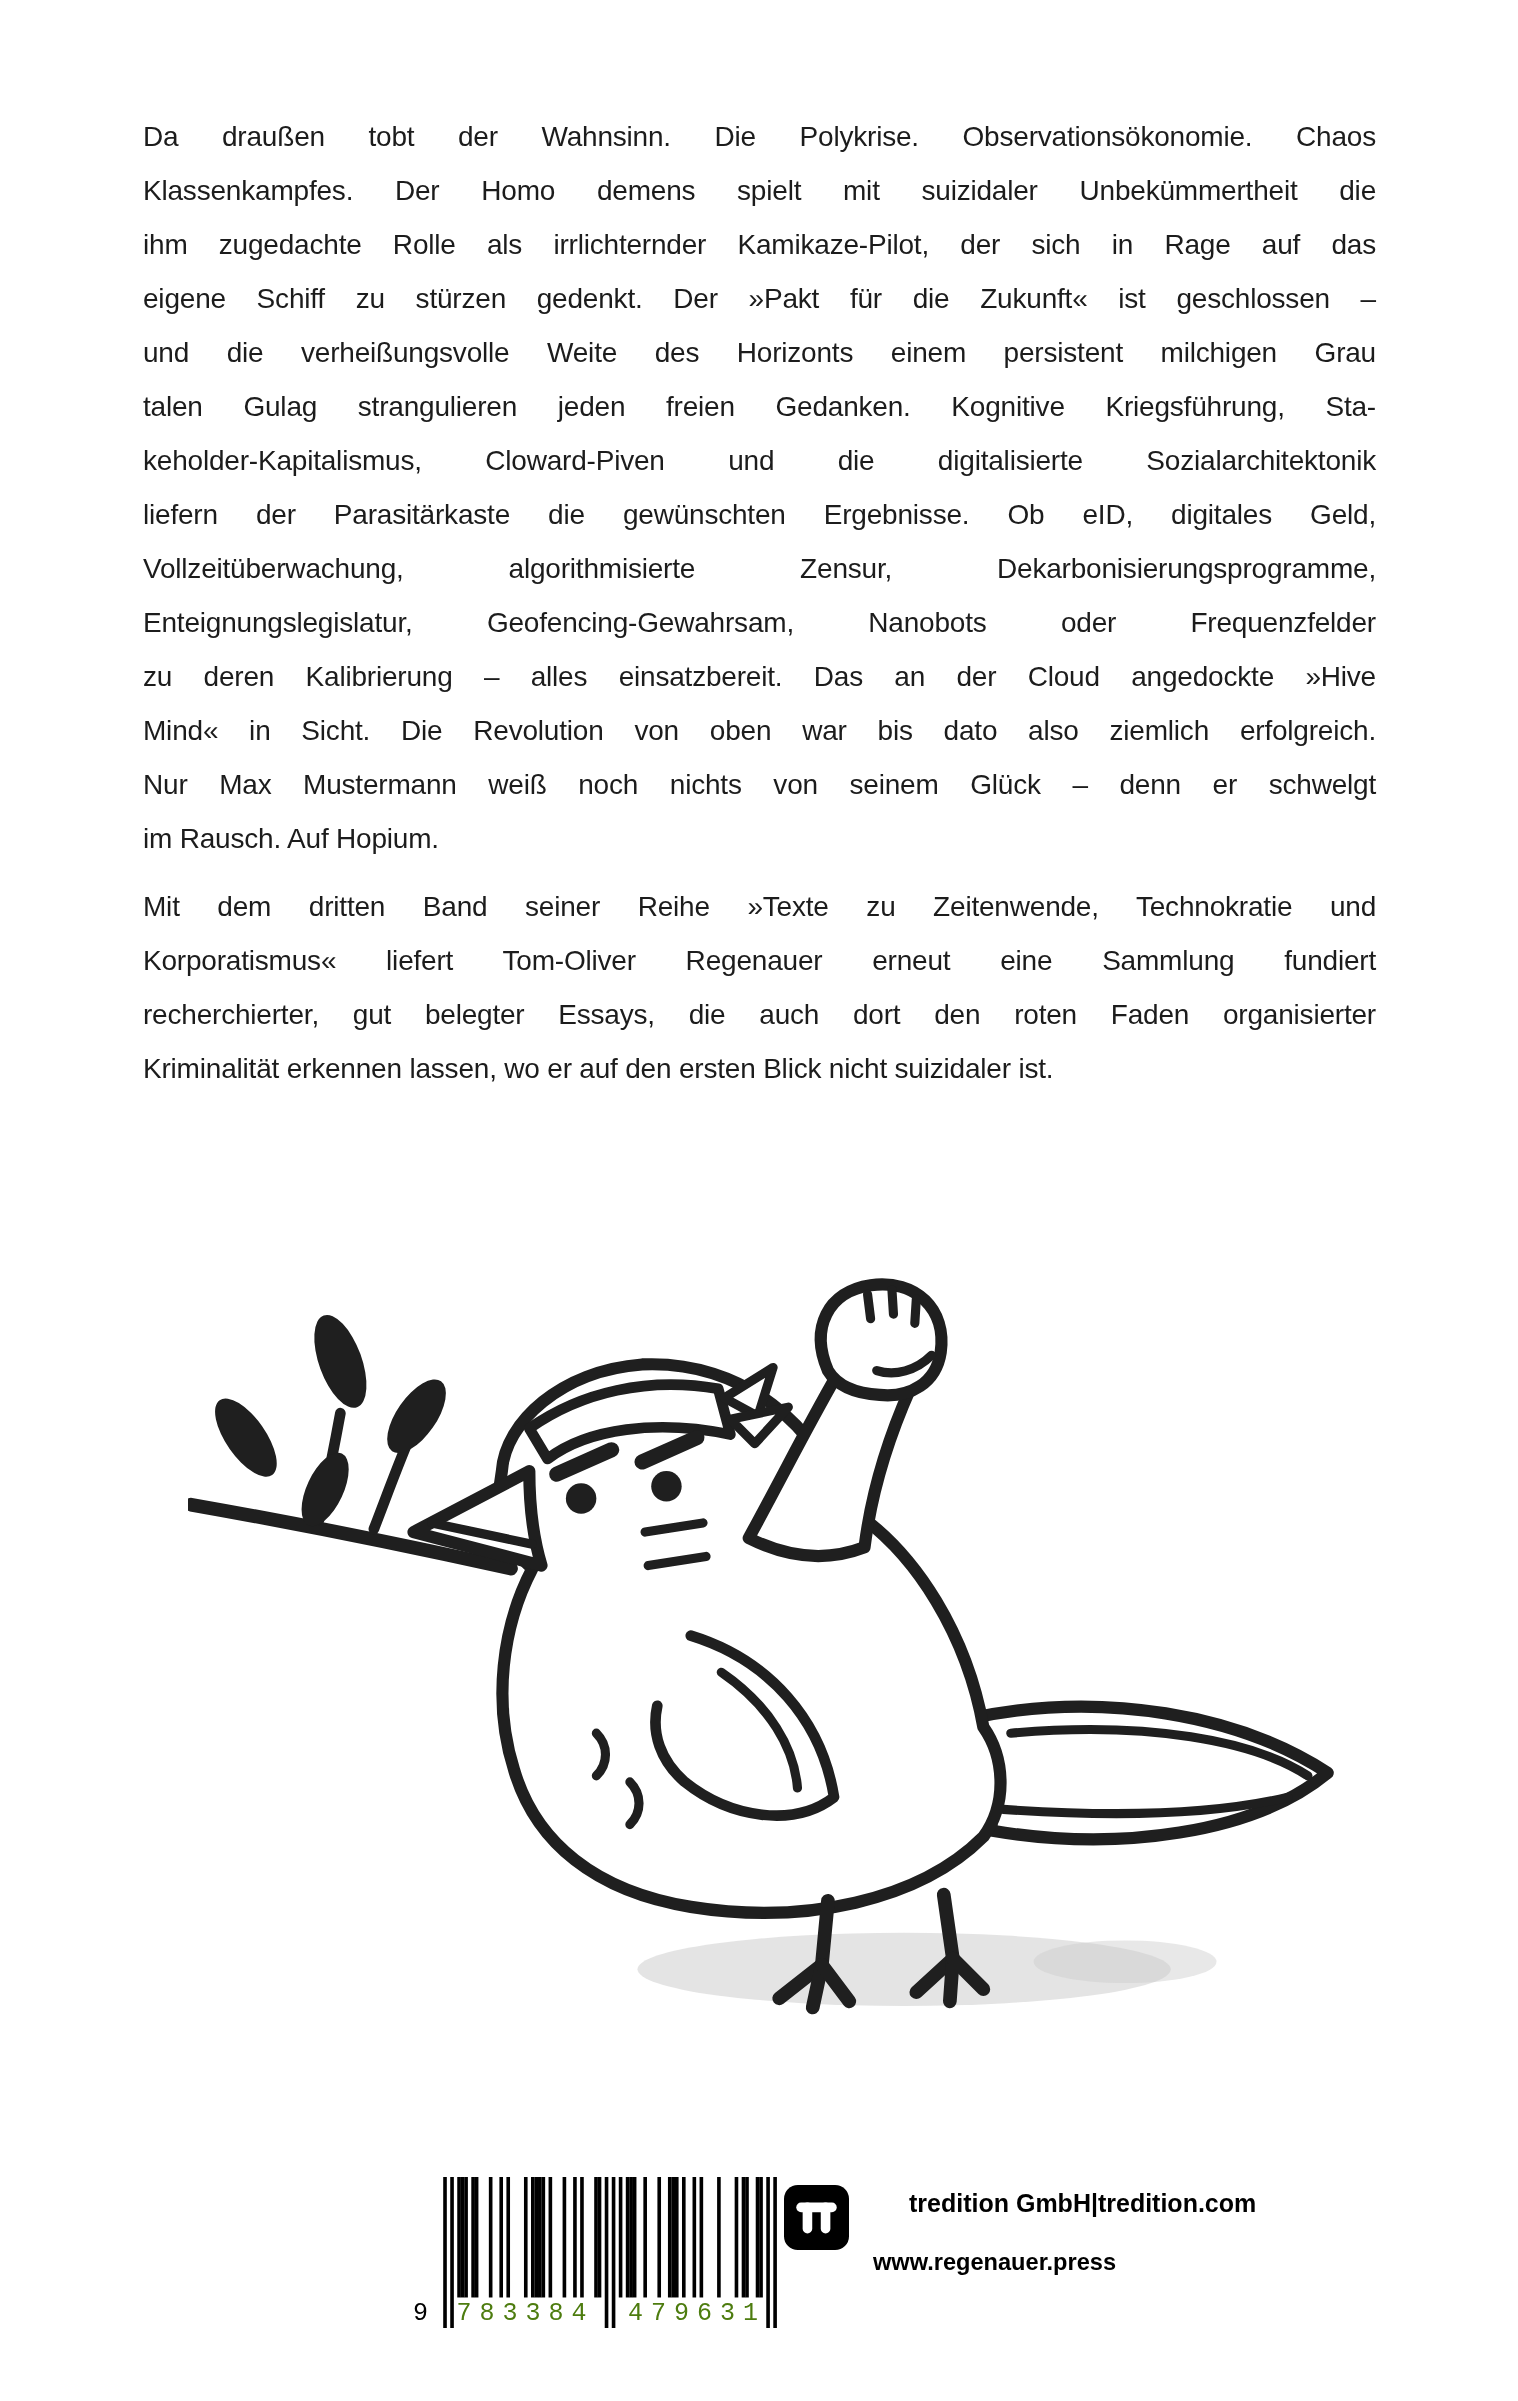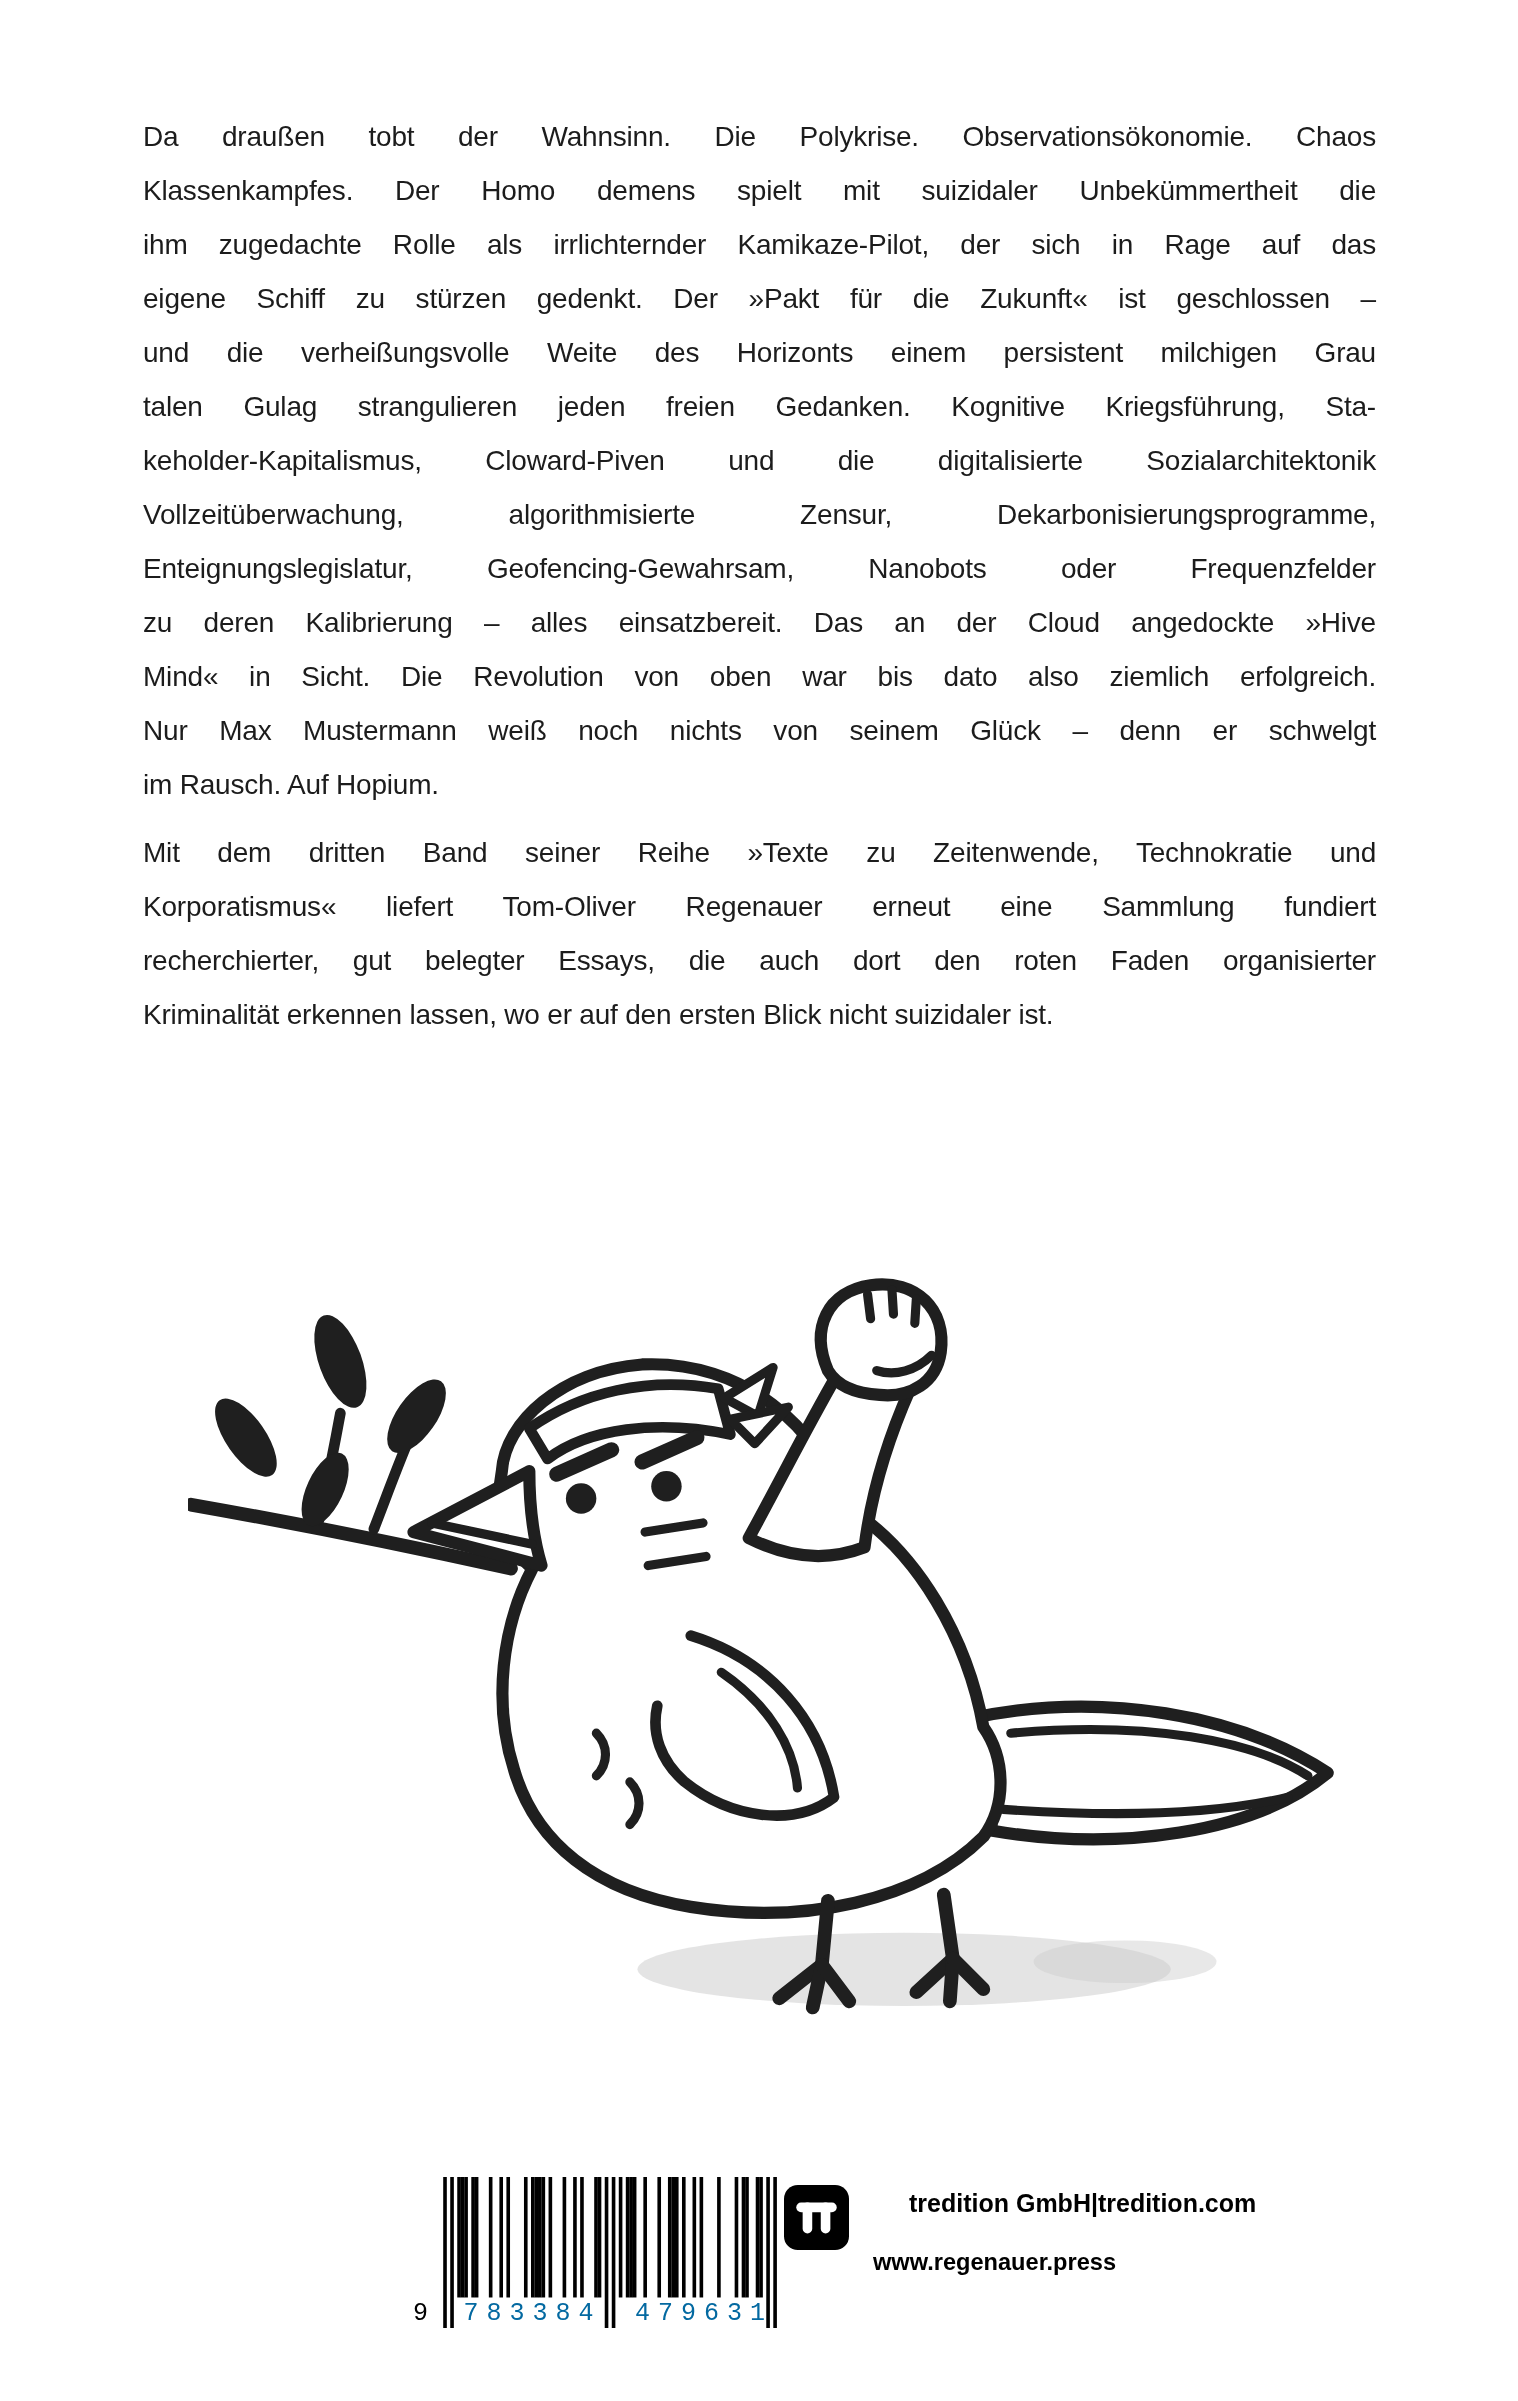--- a/index.html
+++ b/index.html
@@ -25,23 +25,23 @@
   .bird-wrap{position:absolute;left:188px;top:1276px;width:1158px;height:762px;}
   .bird-wrap svg{width:100%;height:100%;display:block;}
   
   .barcode{position:absolute;left:443px;top:2177px;width:334px;height:161px;}
   .barcode svg{position:absolute;left:0;top:0;overflow:visible;}
   .bc-lead{
     position:absolute;left:-30px;top:123px;
     font-family:"Liberation Mono",monospace;font-size:25px;line-height:27px;color:#000;
   }
   .bc-group{
-    position:absolute;top:123px;width:145px;text-align:right;
+    position:absolute;top:123px;width:145px;text-align:left;
     font-family:"Liberation Mono",monospace;font-size:25px;line-height:27px;
-    letter-spacing:8px;color:#0369a1;white-space:nowrap;
+    letter-spacing:8px;color:#4d7c0f;white-space:nowrap;
   }
   .bc-g1{left:13.4px;}
   .bc-g2{left:185px;}
   .logo{position:absolute;left:784px;top:2185px;width:65px;height:65px;}
   .pubtext{position:absolute;left:873px;top:2187px;}
   .publine{font-size:25px;line-height:32px;font-weight:bold;color:#000;white-space:nowrap;margin-left:36px;}
   .weburl{margin-top:27px;font-size:23.6px;line-height:32px;font-weight:bold;color:#000;white-space:nowrap;}
 </style>
 </head>
 <body>
@@ -50,20 +50,21 @@
 
   <div class="blurb">
     <p class="para">
       <span class="jline">Da draußen tobt der Wahnsinn. Die Polykrise. Observationsökonomie. Chaos</span>
       <span class="jline">Klassenkampfes. Der Homo demens spielt mit suizidaler Unbekümmertheit die</span>
       <span class="jline">ihm zugedachte Rolle als irrlichternder Kamikaze-Pilot, der sich in Rage auf das</span>
       <span class="jline">eigene Schiff zu stürzen gedenkt. Der »Pakt für die Zukunft« ist geschlossen –</span>
       <span class="jline">und die verheißungsvolle Weite des Horizonts einem persistent milchigen Grau</span>
       <span class="jline">talen Gulag strangulieren jeden freien Gedanken. Kognitive Kriegsführung, Sta-</span>
       <span class="jline">keholder-Kapitalismus, Cloward-Piven und die digitalisierte Sozialarchitektonik</span>
+      <span class="jline">liefern der Parasitärkaste die gewünschten Ergebnisse. Ob eID, digitales Geld,</span>
       <span class="jline">Vollzeitüberwachung, algorithmisierte Zensur, Dekarbonisierungsprogramme,</span>
       <span class="jline">Enteignungslegislatur, Geofencing-Gewahrsam, Nanobots oder Frequenzfelder</span>
       <span class="jline">zu deren Kalibrierung – alles einsatzbereit. Das an der Cloud angedockte »Hive</span>
       <span class="jline">Mind« in Sicht. Die Revolution von oben war bis dato also ziemlich erfolgreich.</span>
       <span class="jline">Nur Max Mustermann weiß noch nichts von seinem Glück – denn er schwelgt</span>
       <span class="jline last">im Rausch. Auf Hopium.</span>
     </p>
     <p class="para p2">
       <span class="jline">Mit dem dritten Band seiner Reihe »Texte zu Zeitenwende, Technokratie und</span>
       <span class="jline">Korporatismus« liefert Tom-Oliver Regenauer erneut eine Sammlung fundiert</span>

